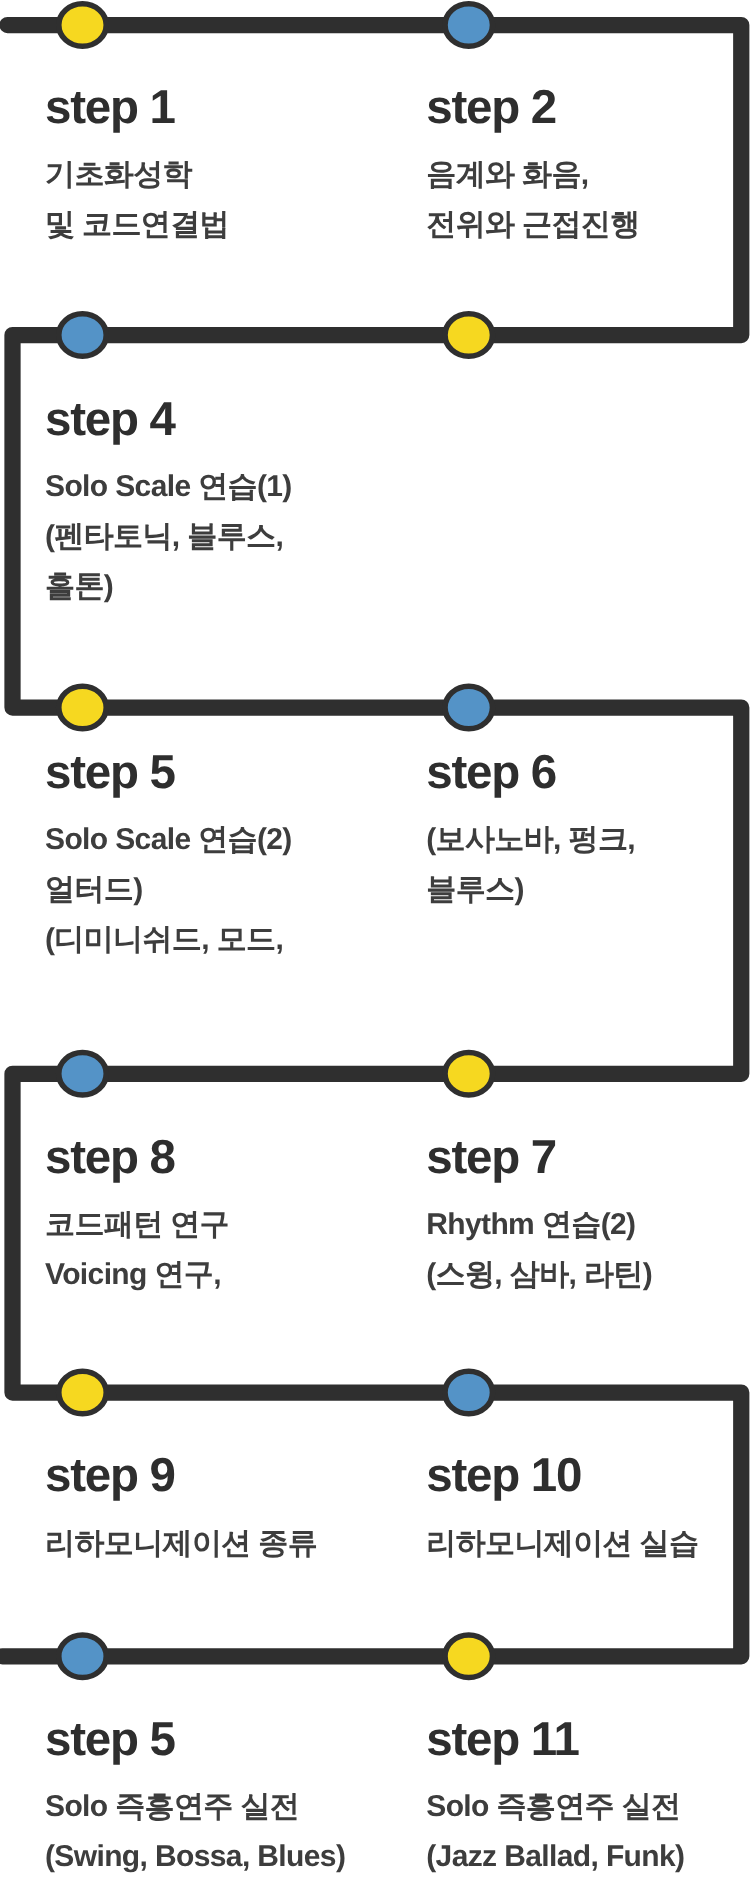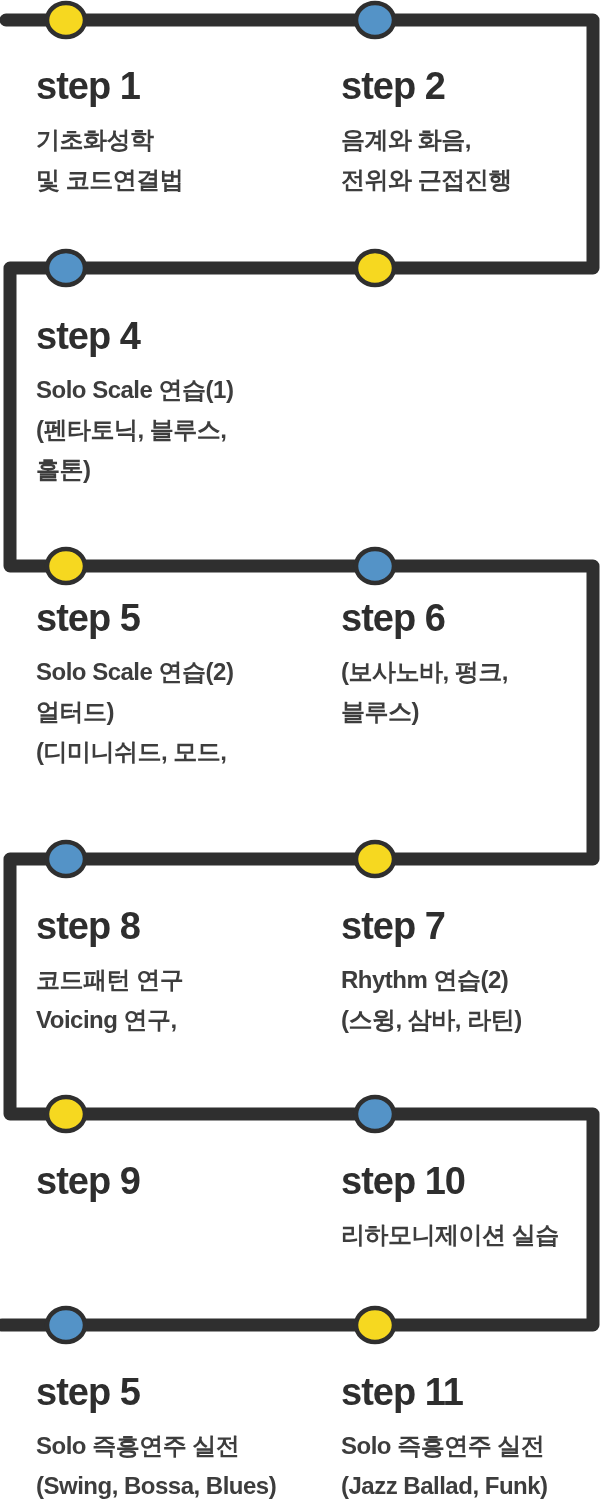--- a/index.html
+++ b/index.html
@@ -109,20 +109,23 @@
   <div class="card card--right row4">
     <div class="card__title">step 7</div>
     <div class="card__desc">
       <div>Rhythm 연습(2)</div>
       <div>(스윙, 삼바, 라틴)</div>
     </div>
   </div>
 
   <div class="card card--left row5">
     <div class="card__title">step 9</div>
+    <div class="card__desc">
+      <div>리하모니제이션 종류</div>
+    </div>
   </div>
   <div class="card card--right row5">
     <div class="card__title">step 10</div>
     <div class="card__desc">
       <div>리하모니제이션 실습</div>
     </div>
   </div>
 
   <div class="card card--left row6">
     <div class="card__title">step 5</div>

